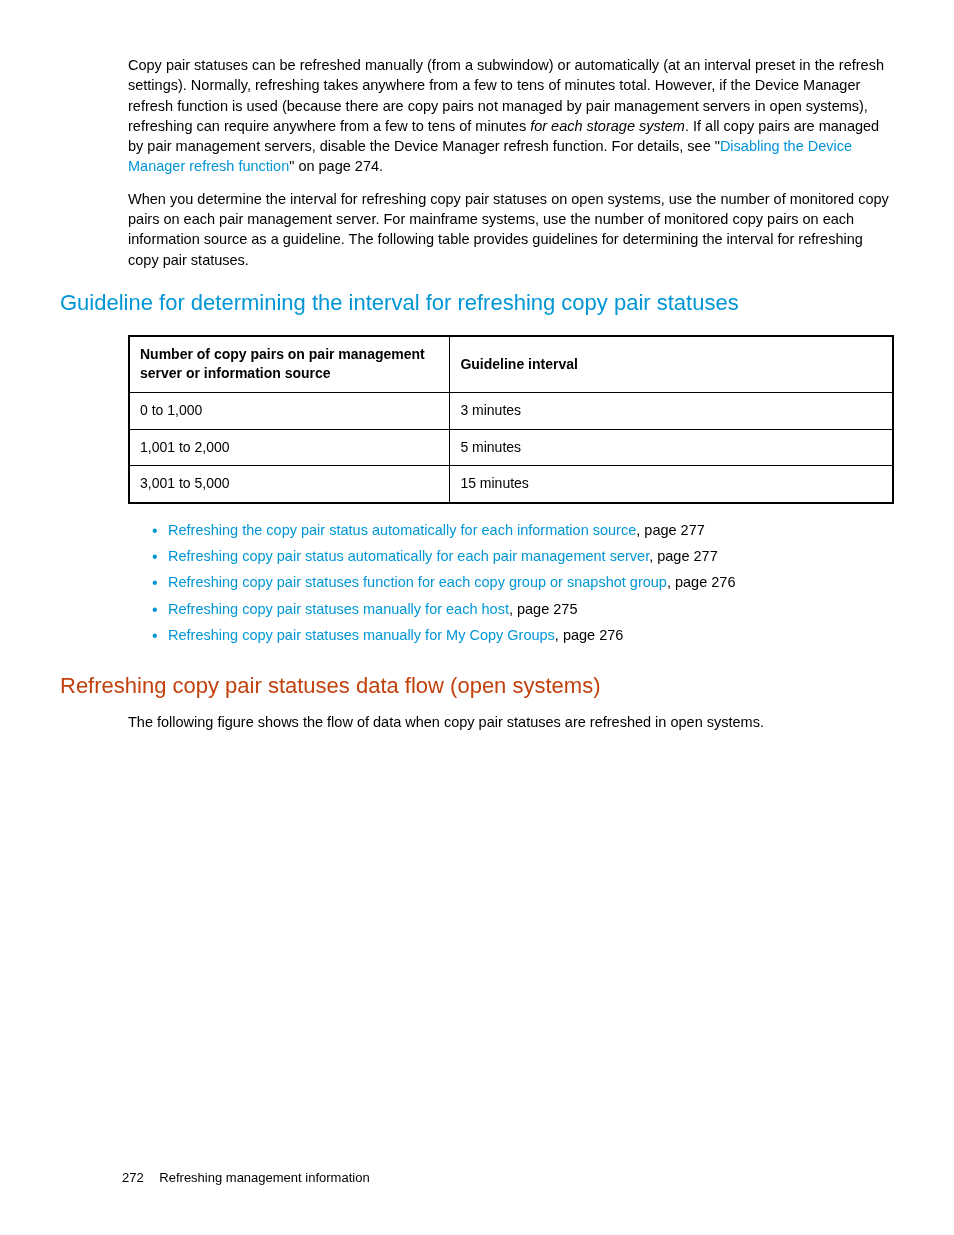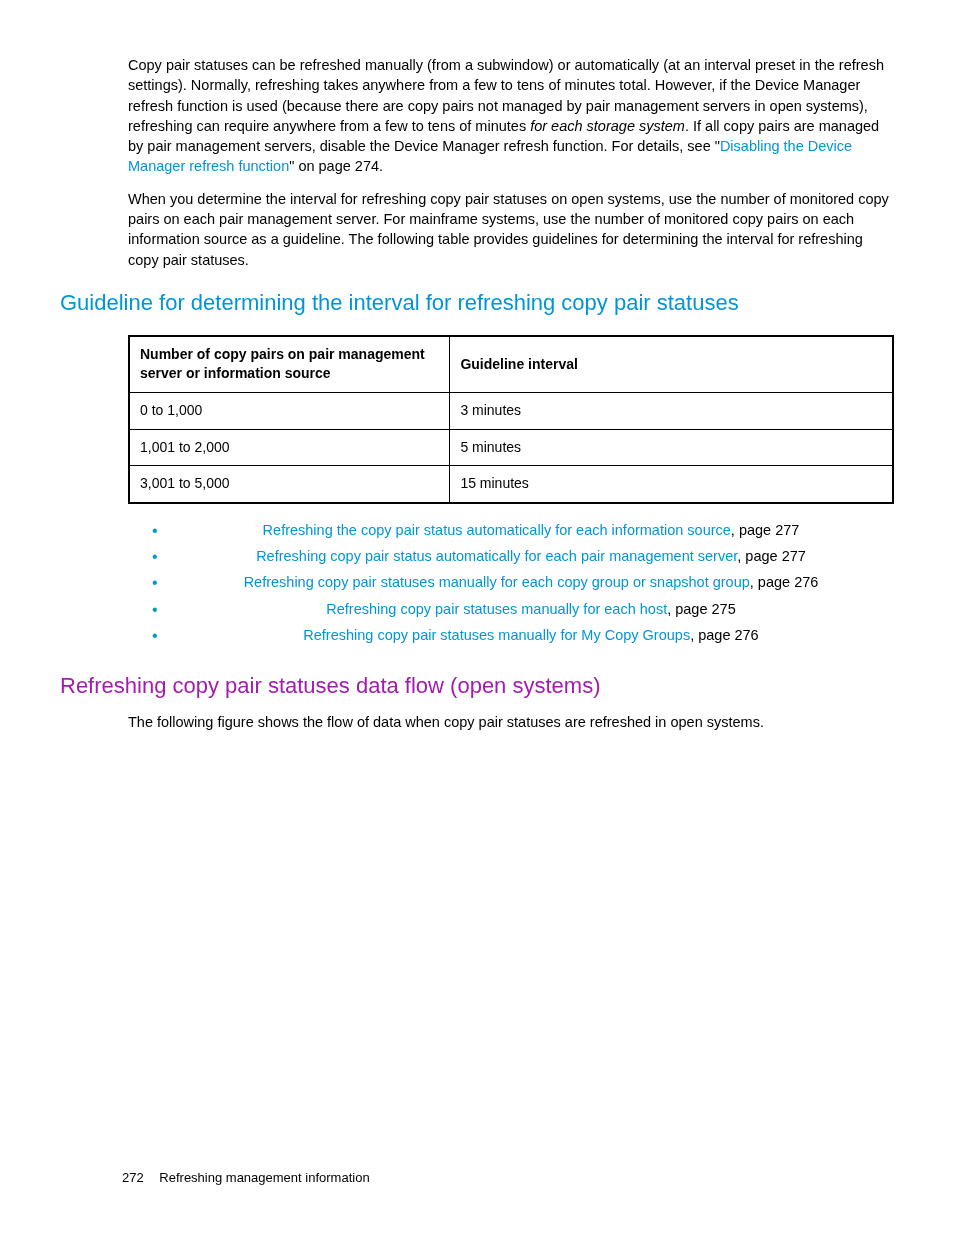--- a/index.html
+++ b/index.html
@@ -18,21 +18,21 @@
     p { margin-bottom: 12px; }
     .italic { font-style: italic; }
     .link { color: #0096d6; text-decoration: none; }
     h2.sub {
       color: #0096d6;
       font-weight: 400;
       font-size: 22px;
       margin: 18px 0 16px 0;
     }
     h2.hdr {
-      color: #a21caf;
+      color: #c2410c;
       font-weight: 400;
       font-size: 22px;
       margin: 26px 0 10px 0;
       margin-left: 0;
     }
     table {
       border-collapse: collapse;
       width: 100%;
       margin-bottom: 16px;
     }
@@ -45,21 +45,20 @@
     th { font-weight: bold; }
     table { border: 2px solid #000000; }
     .rel-topics {
       font-weight: bold;
       font-size: 14px;
       margin: 6px 0 8px 12px;
     }
     ul.topics {
       list-style: none;
       margin-left: 24px;
-      text-align: center;
     }
     ul.topics li {
       margin-bottom: 6px;
       position: relative;
       padding-left: 16px;
     }
     ul.topics li::before {
       content: "•";
       color: #0096d6;
       position: absolute;
@@ -106,21 +105,21 @@
       <tr>
         <td>3,001 to 5,000</td>
         <td>15 minutes</td>
       </tr>
     </tbody>
   </table>
 
   <ul class="topics">
     <li><a class="link">Refreshing the copy pair status automatically for each information source</a><span>, page 277</span></li>
     <li><a class="link">Refreshing copy pair status automatically for each pair management server</a><span>, page 277</span></li>
-    <li><a class="link">Refreshing copy pair statuses manually for each copy group or snapshot group</a><span>, page 276</span></li>
+    <li><a class="link">Refreshing copy pair statuses function for each copy group or snapshot group</a><span>, page 276</span></li>
     <li><a class="link">Refreshing copy pair statuses manually for each host</a><span>, page 275</span></li>
     <li><a class="link">Refreshing copy pair statuses manually for My Copy Groups</a><span>, page 276</span></li>
   </ul>
 </div>
 
 <h2 class="hdr">Refreshing copy pair statuses data flow (open systems)</h2>
 <div class="content">
   <p>The following figure shows the flow of data when copy pair statuses are refreshed in open systems.</p>
 </div>
 

